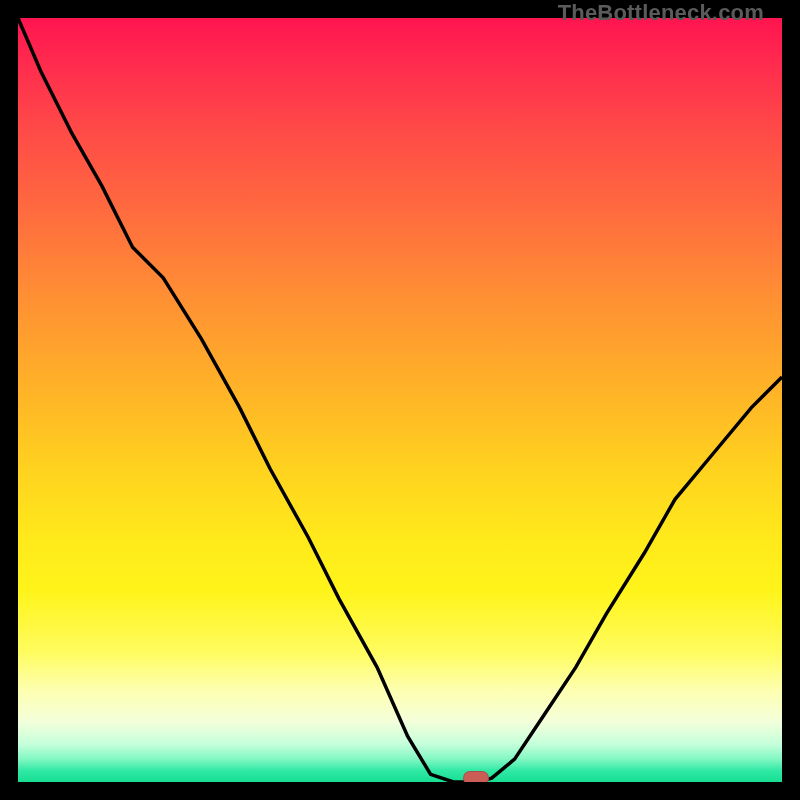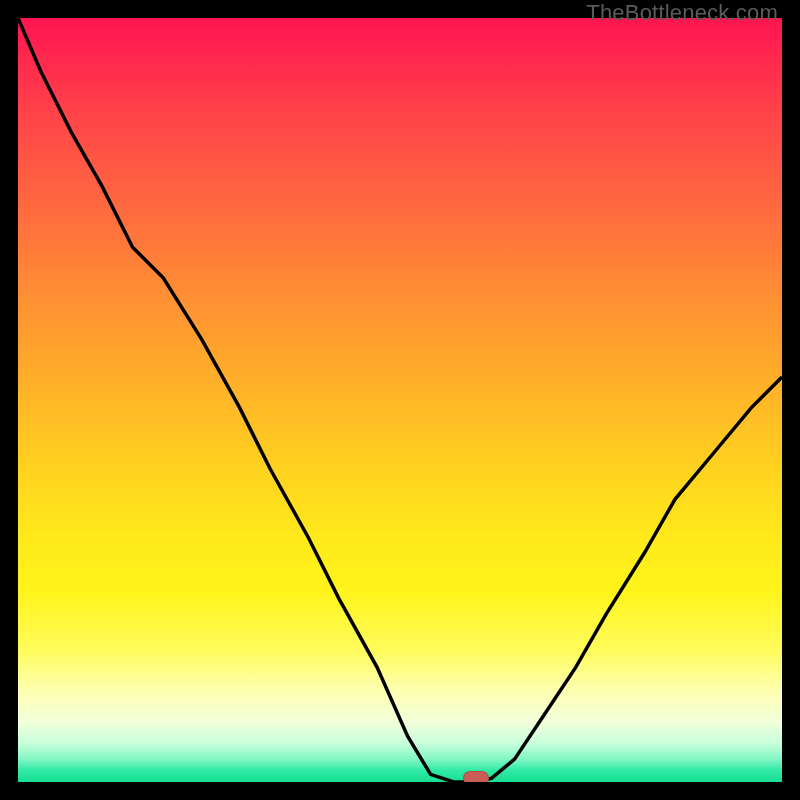--- a/index.html
+++ b/index.html
@@ -41,24 +41,24 @@
       #c6ffdb 95%,
       #82f7c3 97%,
       #30e9a5 98.5%,
       #17de93 100%
     );
     overflow: hidden;
   }
   .watermark {
     position: absolute;
     top: 0;
-    right: 22px;
+    right: 36px;
     color: #5b5b5b;
     font-size: 22px;
-    font-weight: 400;
+    font-weight: 700;
     letter-spacing: 0.2px;
   }
   .curve {
     position: absolute;
     top: 0;
     left: 0;
     width: 764px;
     height: 764px;
   }
   .curve path {

